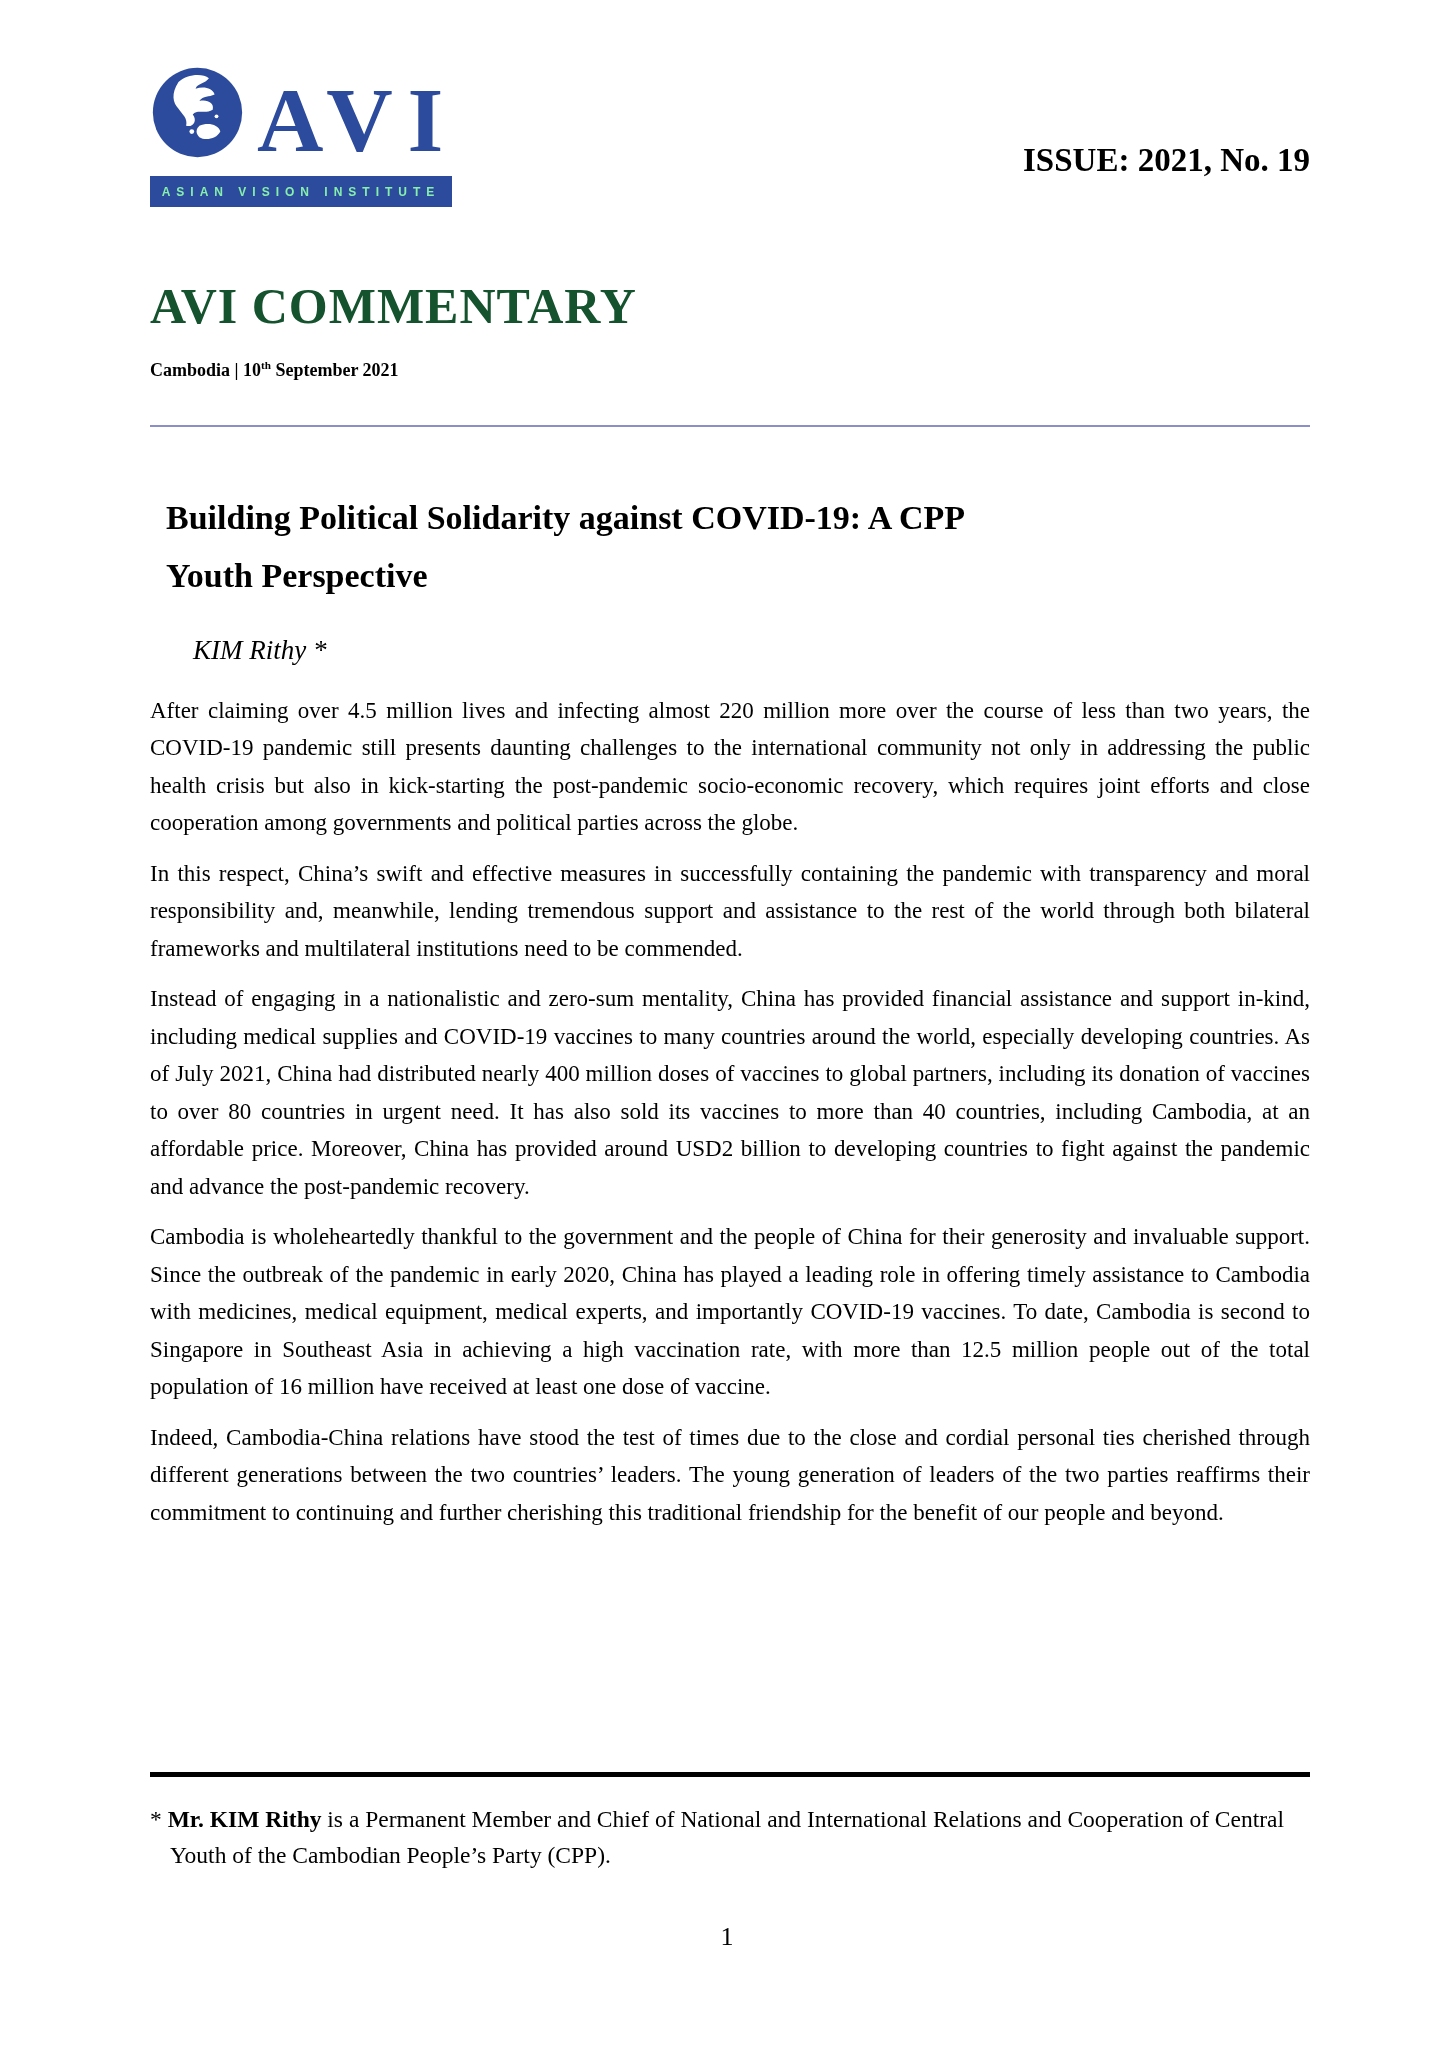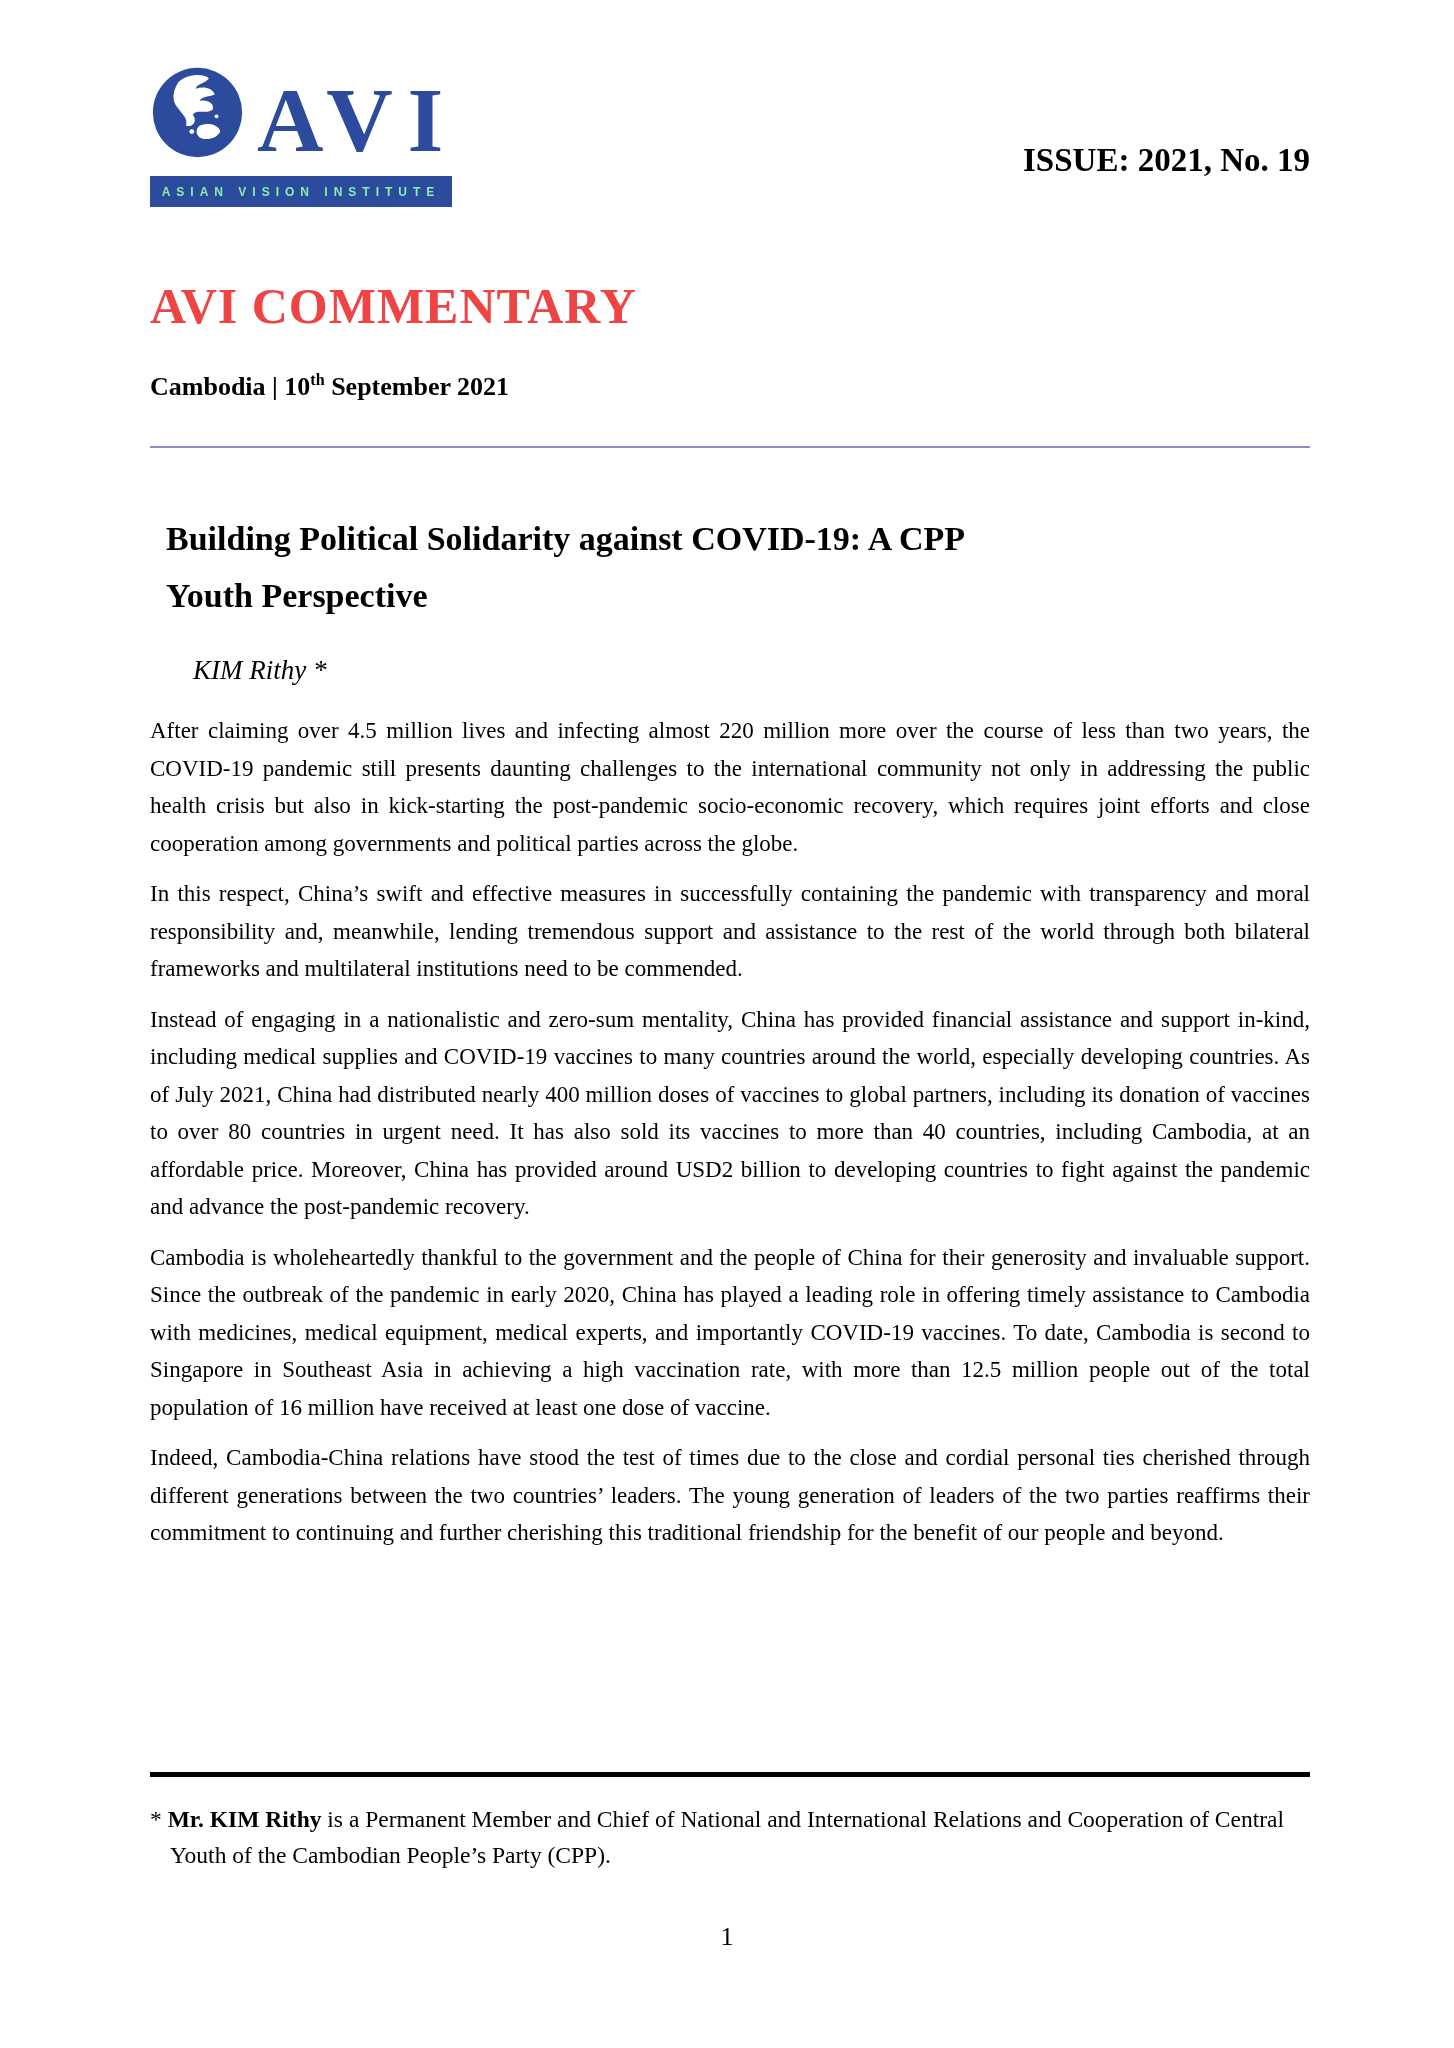--- a/index.html
+++ b/index.html
@@ -59,26 +59,26 @@
     font-size: 33px;
     white-space: nowrap;
   }
 
   
   .pub-title {
     margin-top: 70px;
     font-weight: bold;
     font-size: 50px;
     letter-spacing: 1px;
-    color: #ef4444;
+    color: #14532d;
   }
   .dateline {
-    margin-top: 36px;
+    margin-top: 24px;
     font-weight: bold;
-    font-size: 26px;
+    font-size: 18px;
   }
   .dateline sup { font-size: 0.62em; }
   .thin-rule {
     margin-top: 44px;
     border: none;
     border-top: 2px solid #8b8fc5;
     height: 0;
   }
 
   

